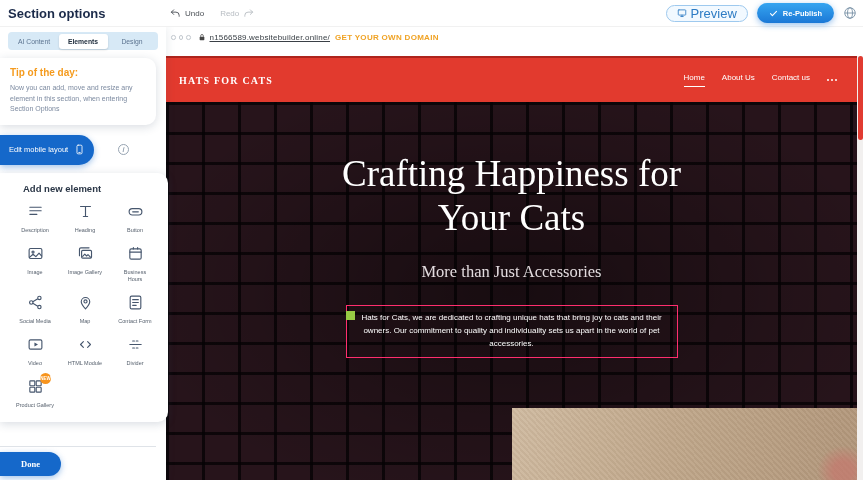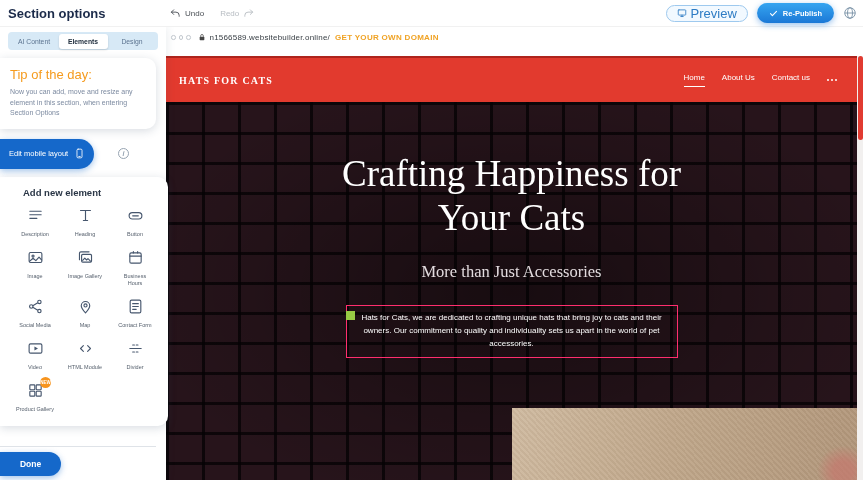--- a/index.html
+++ b/index.html
@@ -25,21 +25,21 @@
 
   
   .panel { position:absolute; top:27px; left:0; width:166px; bottom:0; background:#fff; z-index:30;
            box-shadow:2px 0 8px rgba(40,60,90,.08); }
   .tabs { margin:5px 8px 0; background:#d7e9f6; border-radius:4px; display:flex; padding:1.5px; }
   .tab { flex:1; text-align:center; font-size:6.8px; color:#5c7490; padding:4px 0; border-radius:3px; cursor:pointer; }
   .tab.active { background:#fff; color:#22303f; font-weight:700; box-shadow:0 1px 2px rgba(0,0,0,.15); }
 
   .tip-card { margin-top:8px; width:156px; background:#fff; border-radius:0 10px 10px 0;
               box-shadow:0 2px 10px rgba(40,60,90,.18); padding:9px 12px 10px 10px; }
-  .tip-heading { color:#f59b1e; font-size:13px; font-weight:400; }
+  .tip-heading { color:#f59b1e; font-size:10px; font-weight:700; }
   .tip-body { margin-top:5px; font-size:7px; color:#7c8aa0; line-height:1.5; }
 
   .edit-row { display:flex; align-items:center; gap:24px; margin-top:10px; }
   .edit-mobile { width:94px; height:30px; background:#1568ca; border-radius:0 17px 17px 0; color:#fff;
                  display:flex; align-items:center; gap:6px; padding-left:9px; font-size:7.5px;
                  box-shadow:0 2px 6px rgba(21,104,202,.4); cursor:pointer; }
   .edit-mobile svg { width:11px; height:15px; flex:none; }
   .info-dot { width:11px; height:11px; border:1px solid #97a4b2; border-radius:50%; color:#97a4b2; font-size:7px;
               display:flex; align-items:center; justify-content:center; font-style:italic; font-weight:700; cursor:pointer; }
 
@@ -50,30 +50,30 @@
   .tile { display:flex; flex-direction:column; align-items:center; gap:3px; position:relative; cursor:pointer; }
   .tile svg { width:17px; height:17px; color:#46566d; }
   .tlabel { font-size:5.5px; color:#57616e; text-align:center; line-height:1.3; max-width:38px; }
   .badge { position:absolute; top:-5px; right:9px; background:#f7941d; color:#fff; font-size:4.5px; font-weight:700;
            border-radius:50%; width:11px; height:11px; display:flex; align-items:center; justify-content:center; }
 
   .panel-divider { position:absolute; bottom:33px; left:0; width:156px; border-top:1px solid #dfe3e8; }
   .done-btn { position:absolute; bottom:4px; left:0; width:61px; height:24px; background:#1568ca;
               border-radius:0 13px 13px 0; color:#fff; font-size:8.5px; font-weight:700;
               display:flex; align-items:center; justify-content:center;
-              box-shadow:0 2px 6px rgba(21,104,202,.4); cursor:pointer; }
+              box-shadow:0 2px 6px rgba(21,104,202,.4); cursor:pointer;font-family:Liberation Serif, serif; }
 
   
   .canvas { position:absolute; top:27px; left:166px; right:0; bottom:0; background:#fff; }
   .browser-bar { height:21px; display:flex; align-items:center; padding-left:5px; }
   .dots { display:flex; gap:3px; }
   .dot { width:4.5px; height:4.5px; border:1px solid #c3c9cf; border-radius:50%; }
   .lock { margin-left:7px; display:flex; }
   .lock svg { width:8px; height:9px; }
-  .url { font-size:8px; color:#3a4046; margin-left:4px; letter-spacing:.2px; }
+  .url { font-size:8px; color:#3a4046; margin-left:4px; letter-spacing:.2px;text-decoration:underline; }
   .domain-cta { font-size:8px; font-weight:700; color:#f0a325; margin-left:5px; letter-spacing:.3px; cursor:pointer;text-align:center; }
 
   
   .site { position:absolute; top:29px; left:0; right:6px; bottom:0; overflow:visible; }
   .site-header { height:46px; background:#e23a2e; border-top:2px solid #ae241c; position:relative;
                  display:flex; align-items:center; }
   .logo { margin-left:13px; color:#fff; font-family:"Liberation Serif", serif; font-weight:700; font-size:10px;
           letter-spacing:1.2px; cursor:pointer; }
   .nav { position:absolute; right:20px; top:0; bottom:0; display:flex; align-items:center; gap:17px;
          font-size:8px; color:#fff; }

